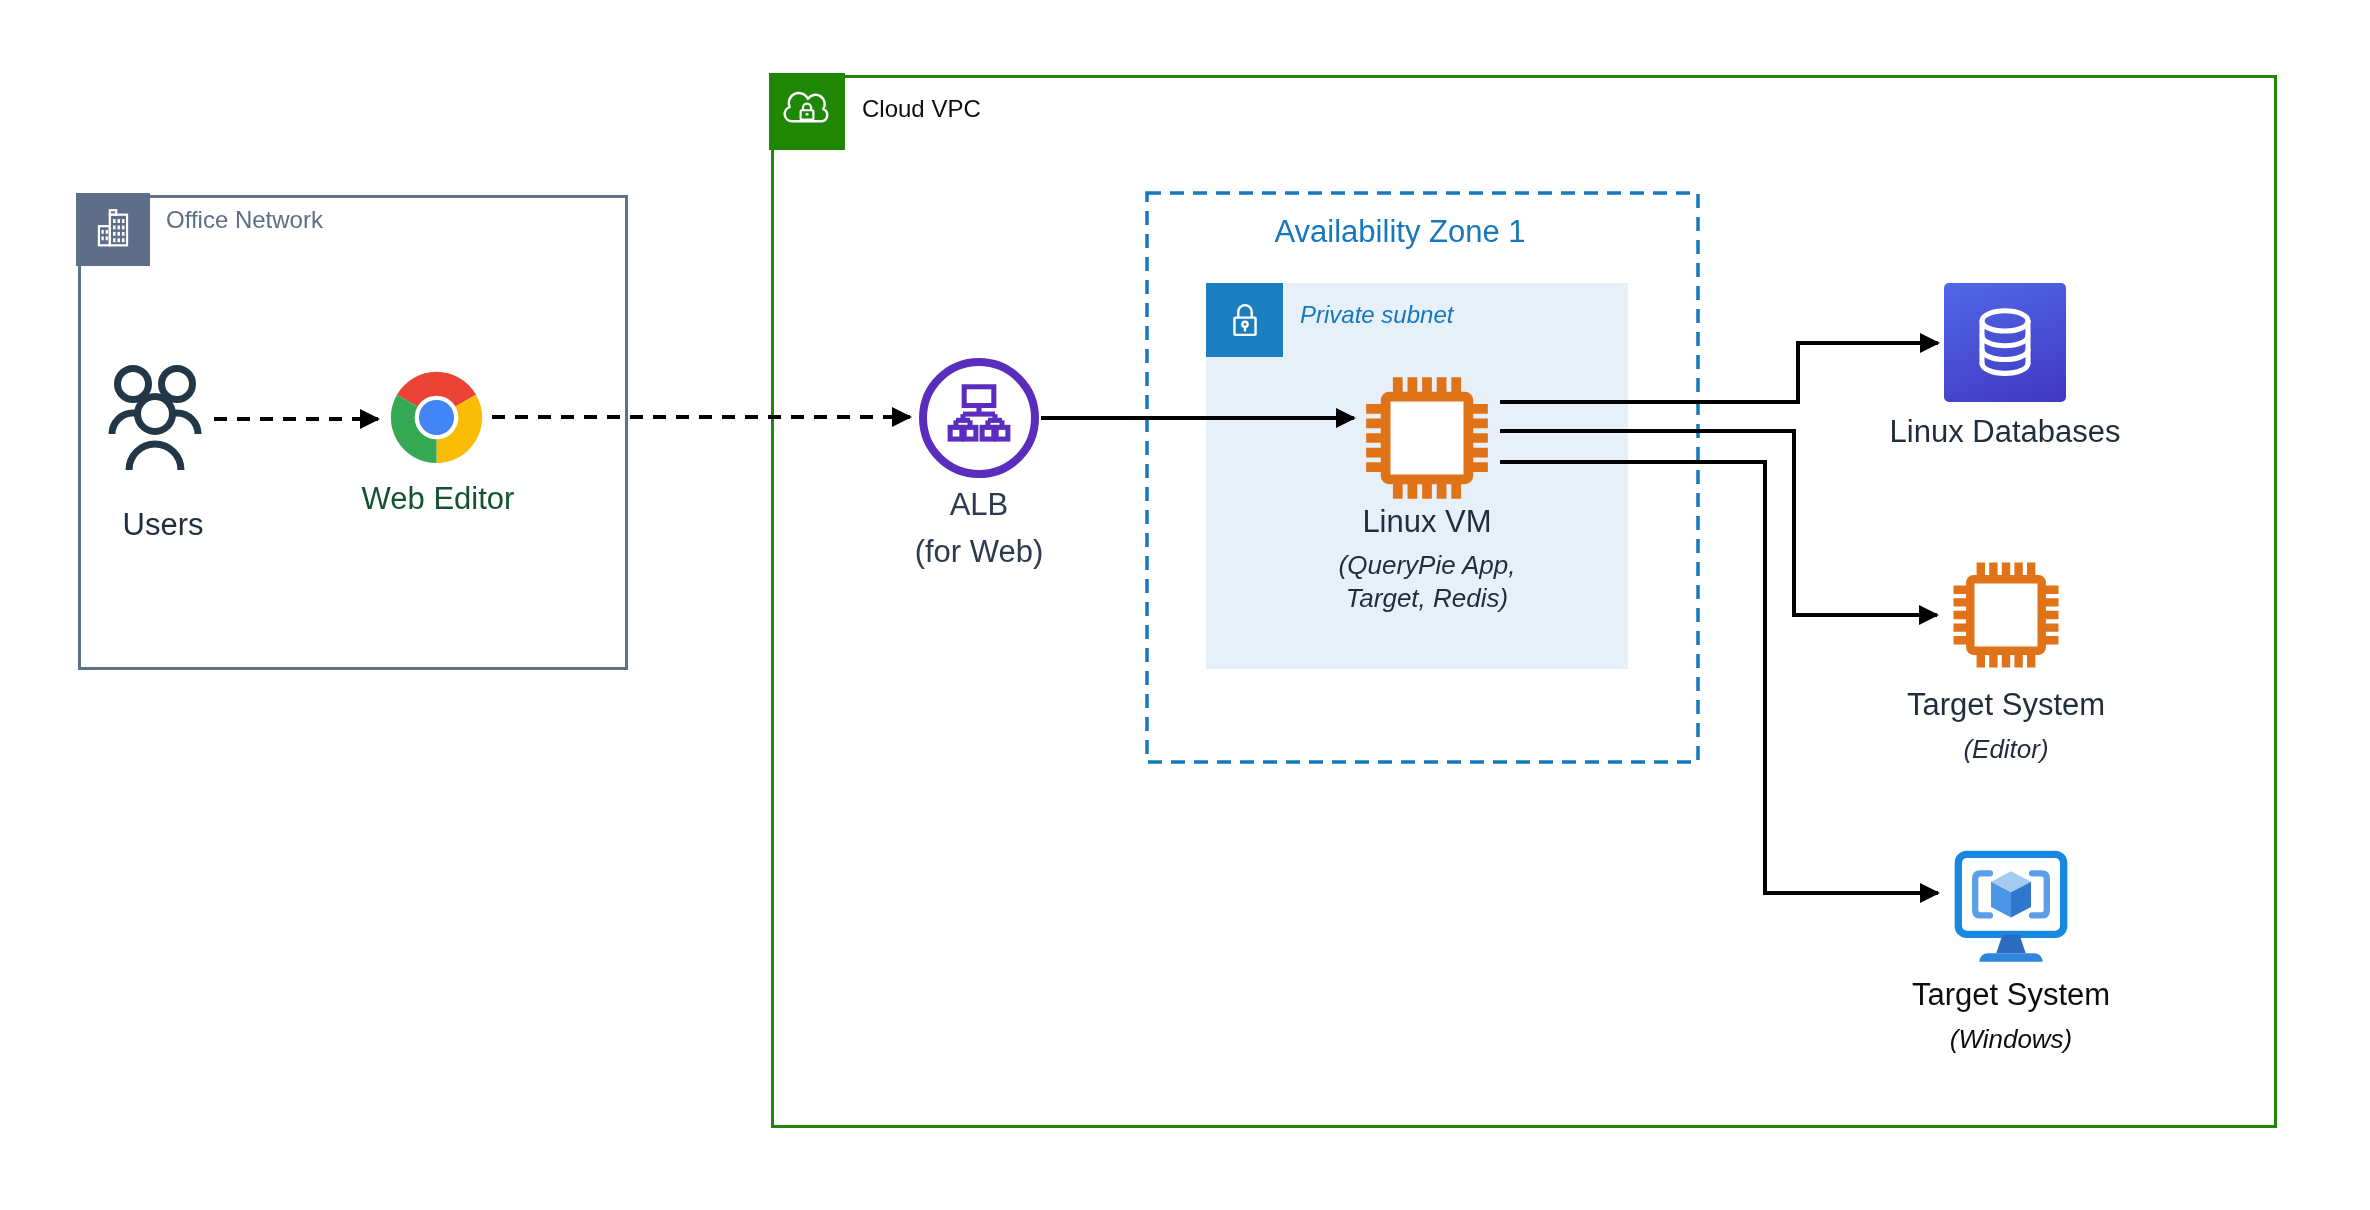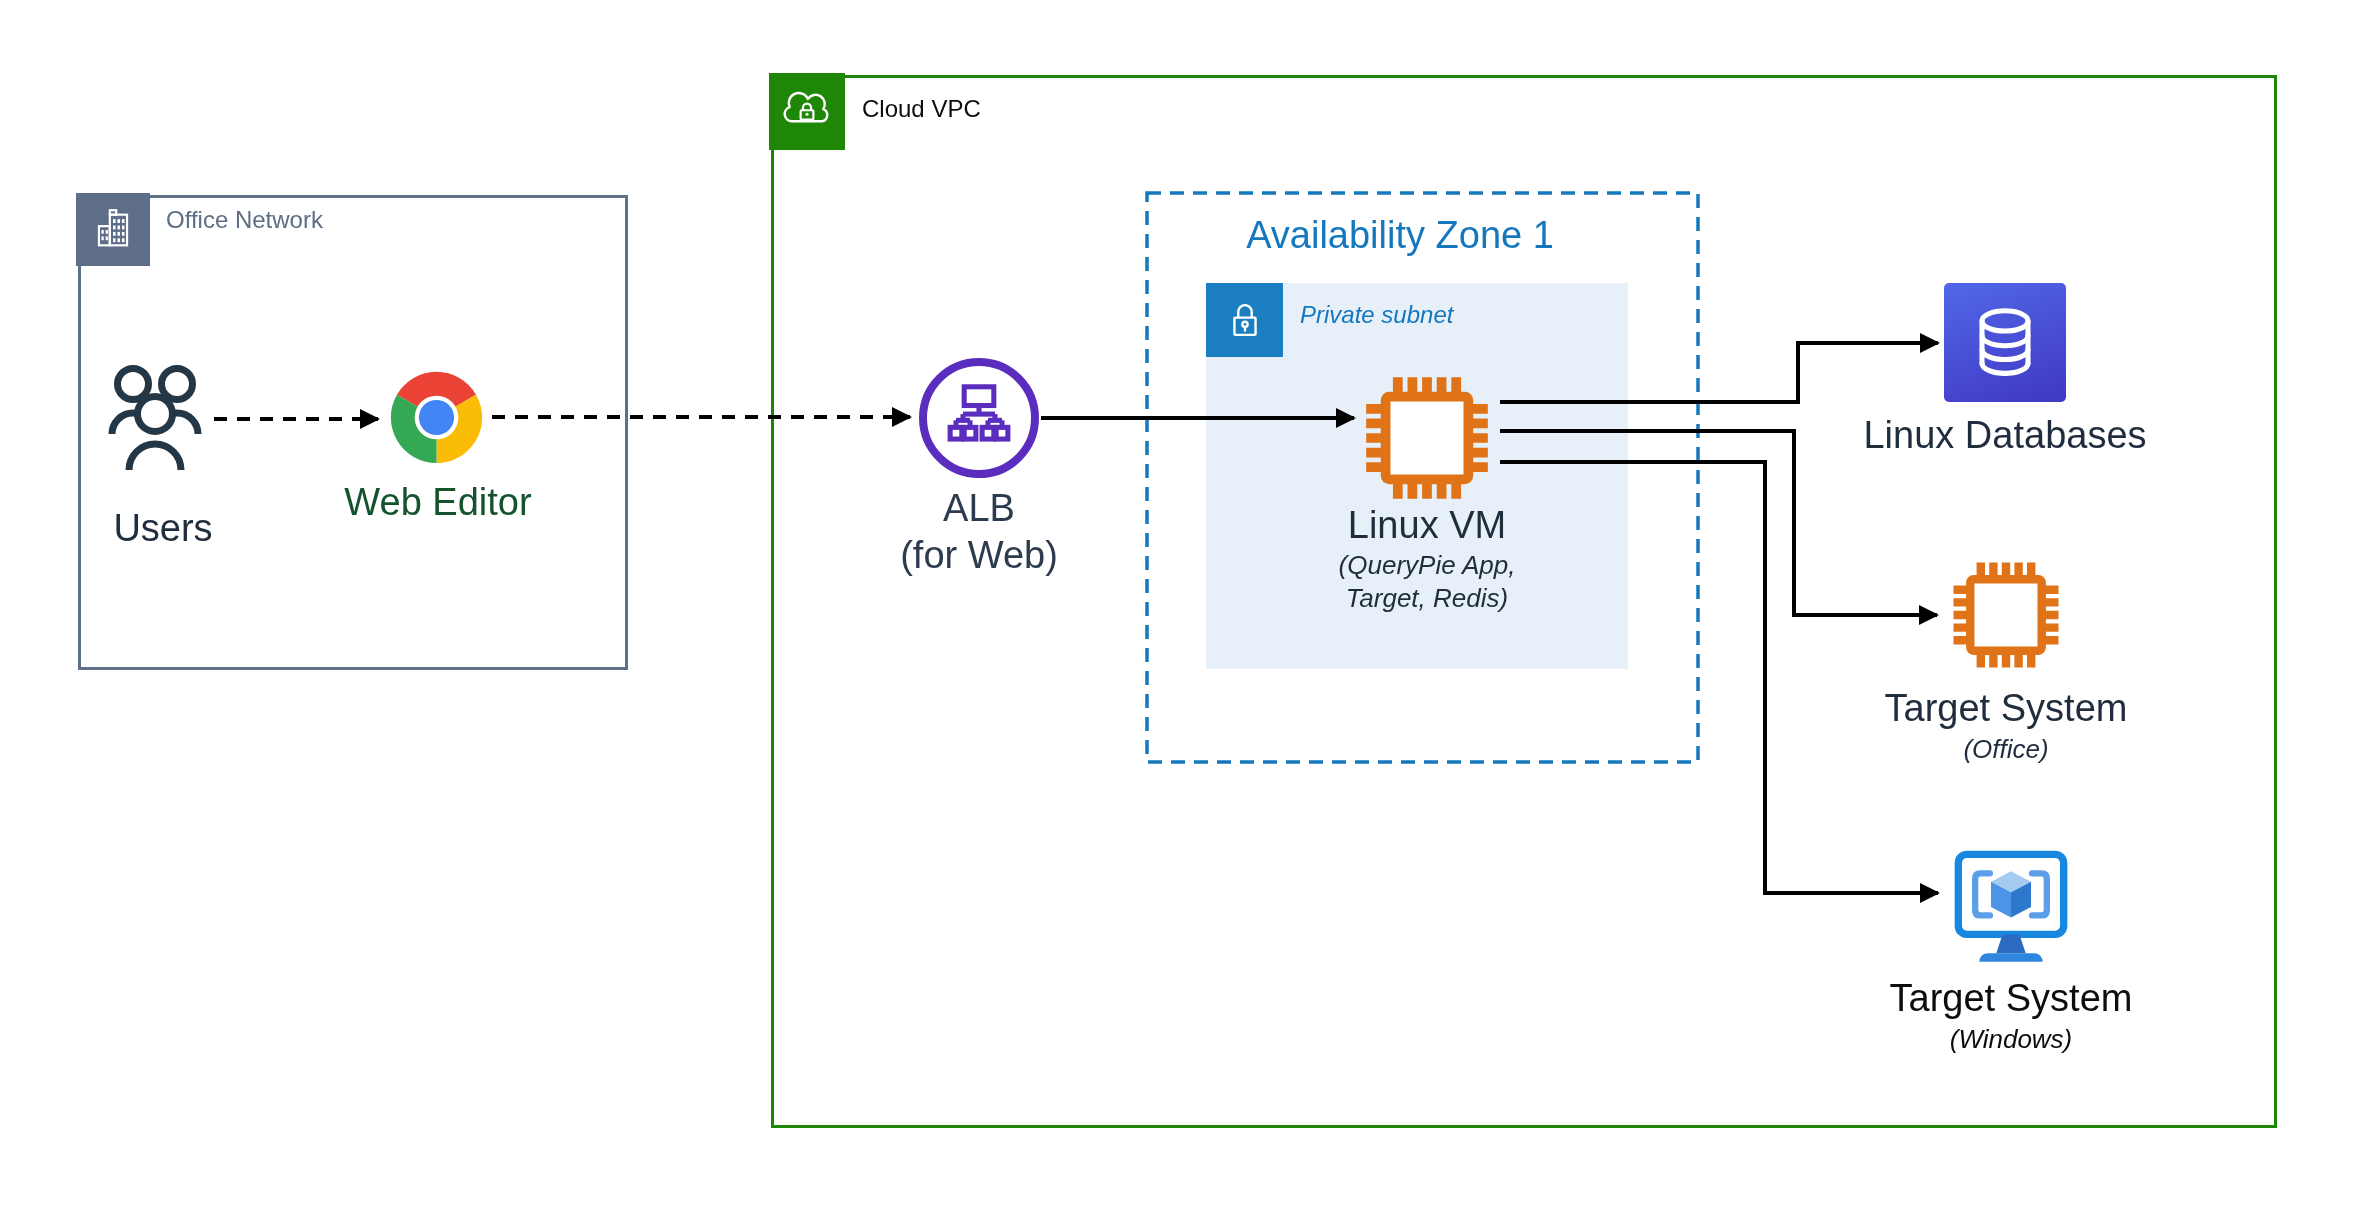--- a/index.html
+++ b/index.html
@@ -1,20 +1,20 @@
 <!DOCTYPE html>
 <html><head>
 <meta charset="utf-8">
 <style>
   html,body{margin:0;padding:0;background:#fff;}
   #canvas{position:relative;width:2370px;height:1210px;background:#fff;overflow:hidden;
           font-family:"Liberation Sans", sans-serif;}
   .abs{position:absolute;}
   .lbl{position:absolute;transform:translateX(-50%);white-space:nowrap;text-align:center;
-       font-size:38px;color:#1f2d3d;line-height:1.1;}
+       font-size:31px;color:#1f2d3d;line-height:1.1;}
   .sublbl{font-size:26px;font-style:italic;}
   .leftlbl{position:absolute;white-space:nowrap;font-size:24px;}
 
   
   #office-box{left:78px;top:195px;width:550px;height:475px;border:3px solid #5E7186;box-sizing:border-box;}
   #office-hdr{left:76px;top:193px;width:74px;height:73px;background:#5E6E88;display:flex;align-items:center;justify-content:center;}
   #office-title{left:166px;top:206px;color:#5E6E84;}
 
   
   #vpc-box{left:771px;top:75px;width:1506px;height:1053px;border:3.5px solid #1E8706;box-sizing:border-box;}
@@ -186,21 +186,21 @@
       <g stroke="#E07317" stroke-width="8" fill="none">
         <path d="M36,10 V26 M48,10 V26 M60,10 V26 M72,10 V26 M84,10 V26"></path>
         <path d="M36,94 V110 M48,94 V110 M60,94 V110 M72,94 V110 M84,94 V110"></path>
         <path d="M10,36 H26 M10,48 H26 M10,60 H26 M10,72 H26 M10,84 H26"></path>
         <path d="M94,36 H110 M94,48 H110 M94,60 H110 M94,72 H110 M94,84 H110"></path>
       </g>
       <rect x="26" y="26" width="68" height="68" rx="3" fill="#fff" stroke="#E07317" stroke-width="8"></rect>
     </svg>
   </div>
   <div class="lbl" style="left:2006px;top:688px;">Target System</div>
-  <div class="lbl sublbl" style="left:2006px;top:735px;">(Office)</div>
+  <div class="lbl sublbl" style="left:2006px;top:735px;">(Editor)</div>
 
   <div class="abs" style="left:1945px;top:848px;">
     <svg width="132" height="118" viewBox="0 0 120 112">
       <rect x="10" y="6" width="100" height="76" rx="8" fill="#fff" stroke="#1887E0" stroke-width="7"></rect>
       <g stroke="#5B9FE8" stroke-width="6" fill="none" stroke-linecap="round">
         <path d="M40,24 h-9 q-5,0 -5,5 v30 q0,5 5,5 h9"></path>
         <path d="M80,24 h9 q5,0 5,5 v30 q0,5 -5,5 h-9"></path>
       </g>
       <polygon points="60,22 79,32 60,42 41,32" fill="#A5CBF1"></polygon>
       <polygon points="41,32 60,42 60,66 41,56" fill="#4C95E6"></polygon>

